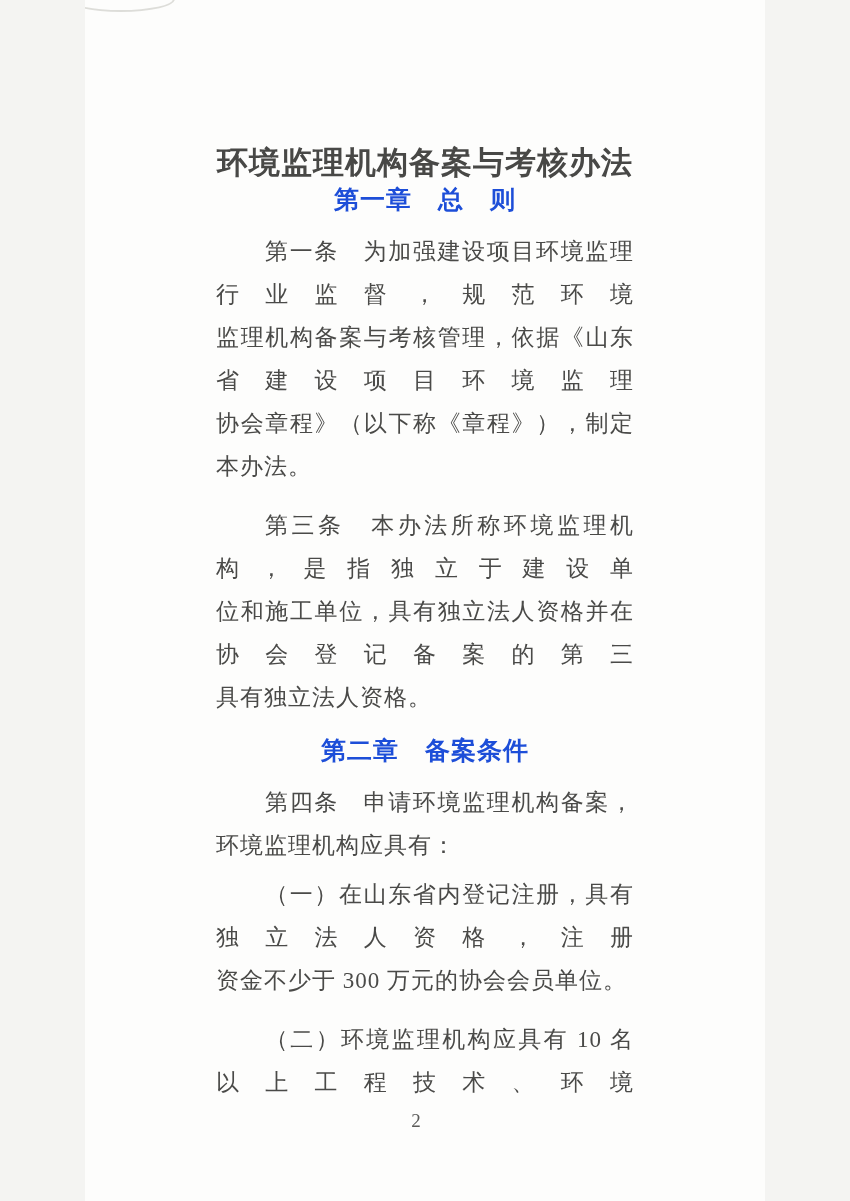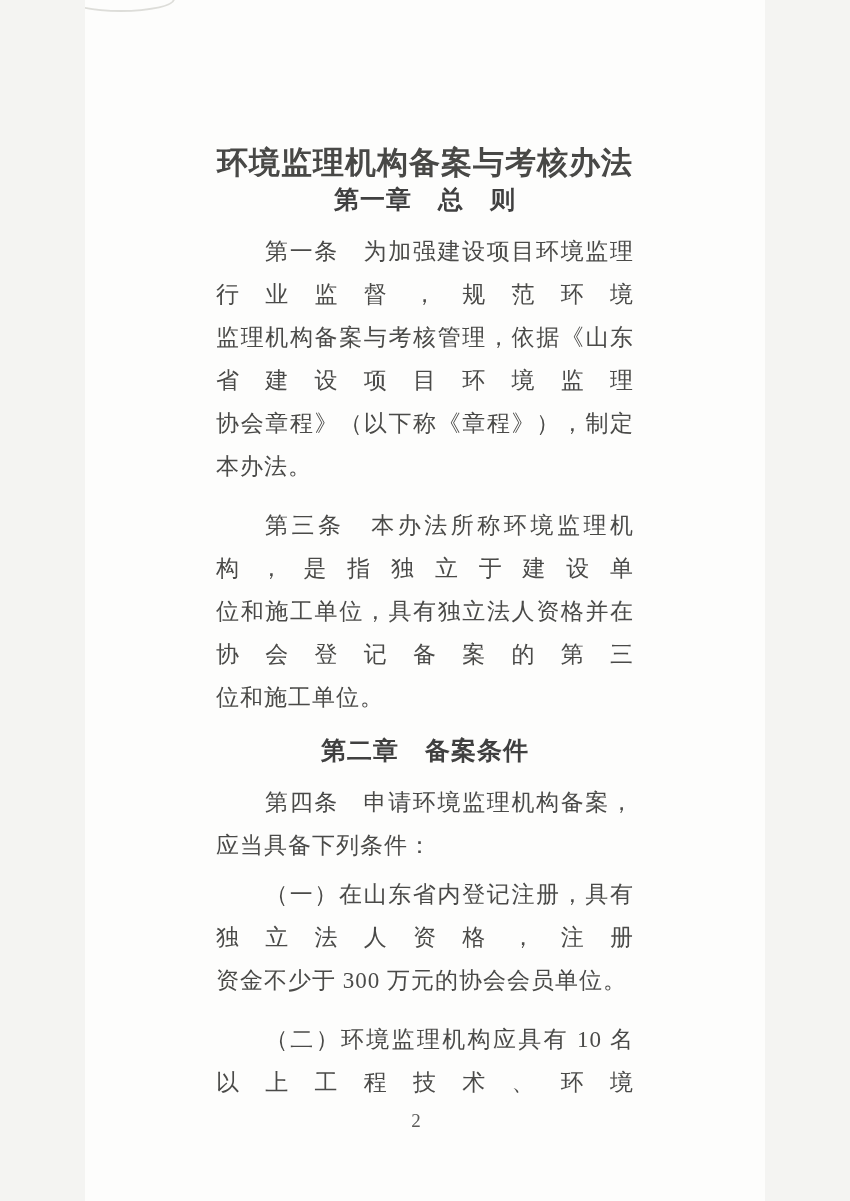--- a/index.html
+++ b/index.html
@@ -52,21 +52,21 @@
   .doc-body {
     margin: 0;
   }
   .chapter-heading {
     font-family: "Liberation Sans", "DejaVu Sans", sans-serif;
     font-weight: 700;
     font-size: 25px;
     line-height: 30px;
     text-align: center;
     letter-spacing: 1px;
-    color: #404040;
+    color: #1d4ed8;
     margin: 0 0 16px 0;
   }
   .para {
     font-size: 23px;
     line-height: 43px;
     letter-spacing: 1px;
     margin: 16px;
     color: #4a4a48;
   }
   .pline {
@@ -107,25 +107,25 @@
   <div class="doc-body" id="doc-body">
       <div class="chapter-heading">第一章　总　则</div>
       <div class="para">
         <div class="pline first">第一条　为加强建设项目环境监理行业监督，规范环境</div>
         <div class="pline">监理机构备案与考核管理，依据《山东省建设项目环境监理</div>
         <div class="pline lastline">协会章程》（以下称《章程》），制定本办法。</div>
       </div>
       <div class="para">
         <div class="pline first">第三条　本办法所称环境监理机构，是指独立于建设单</div>
         <div class="pline">位和施工单位，具有独立法人资格并在协会登记备案的第三</div>
-        <div class="pline lastline">位和施工单位。</div>
+        <div class="pline lastline">具有独立法人资格。</div>
       </div>
       <div class="chapter-heading">第二章　备案条件</div>
       <div class="para">
-        <div class="pline first lastline">第四条　申请环境监理机构备案，应当具备下列条件：</div>
+        <div class="pline first lastline">第四条　申请环境监理机构备案，环境监理机构应具有：</div>
       </div>
       <div class="para">
         <div class="pline first">（一）在山东省内登记注册，具有独立法人资格，注册</div>
         <div class="pline lastline">资金不少于 300 万元的协会会员单位。</div>
       </div>
       <div class="para">
         <div class="pline first">（二）环境监理机构应具有 10 名以上工程技术、环境</div>
       </div>
     </div>
 

